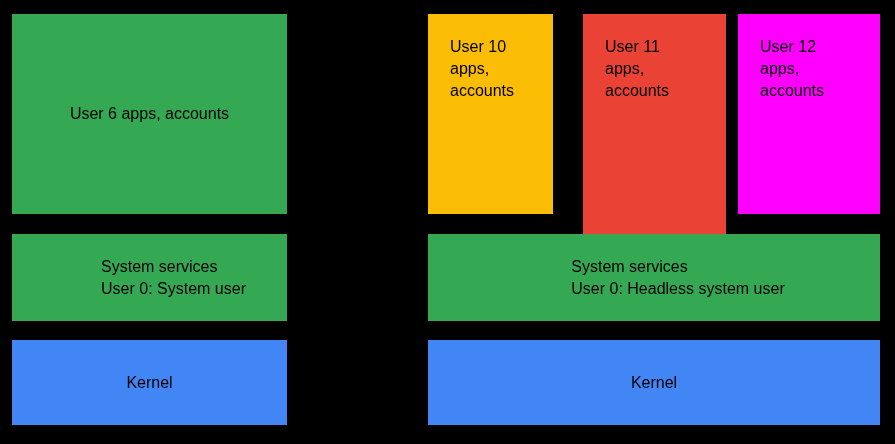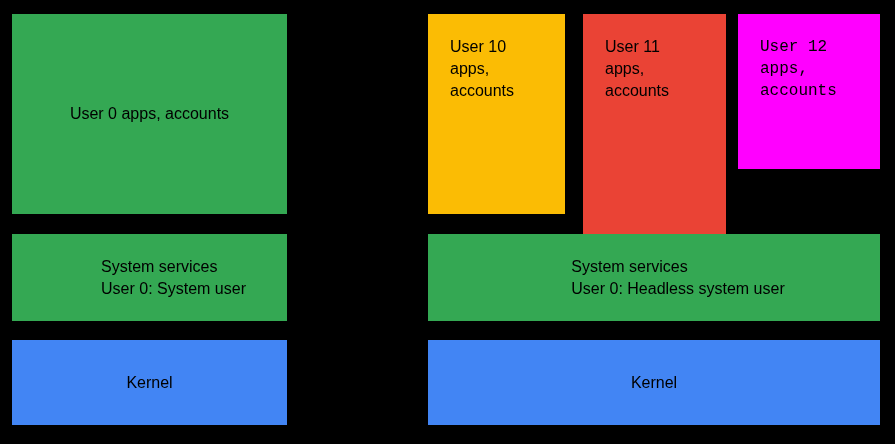--- a/index.html
+++ b/index.html
@@ -47,33 +47,33 @@
     padding: 22px 18px 0 22px;
     text-align: left;
   }
 
   
   .l-user0   { left: 12px;  top: 14px;  width: 275px; height: 200px; background: #34A853; }
   .l-sys     { left: 12px;  top: 234px; width: 275px; height: 87px;  background: #34A853; }
   .l-kernel  { left: 12px;  top: 340px; width: 275px; height: 85px;  background: #4285F4; }
 
   
-  .r-user10  { left: 428px; top: 14px;  width: 137px; height: 200px; background: #FBBC04; }
+  .r-user10  { left: 428px; top: 14px;  width: 125px; height: 200px; background: #FBBC04; }
   .r-user11  { left: 583px; top: 14px;  width: 143px; height: 260px; background: #EA4335; }
-  .r-user12  { left: 738px; top: 14px;  width: 142px; height: 155px; background: #FF00FF; font-family: Liberation Mono, monospace; }
+  .r-user12  { left: 738px; top: 14px;  width: 142px; height: 200px; background: #FF00FF; }
   .r-sys     { left: 428px; top: 234px; width: 452px; height: 87px;  background: #34A853; }
   .r-kernel  { left: 428px; top: 340px; width: 452px; height: 85px;  background: #4285F4; }
 </style>
 </head>
 <body>
 
 <div class="canvas">
 
   <div class="box l-user0 center-flex">
-    <span class="pre">User 0 apps, accounts</span>
+    <span class="pre">User 6 apps, accounts</span>
   </div>
 
   <div class="box l-sys center-block">
     <div class="inner pre">System services
 User 0: System user</div>
   </div>
 
   <div class="box l-kernel center-flex">
     <span>Kernel</span>
   </div>

